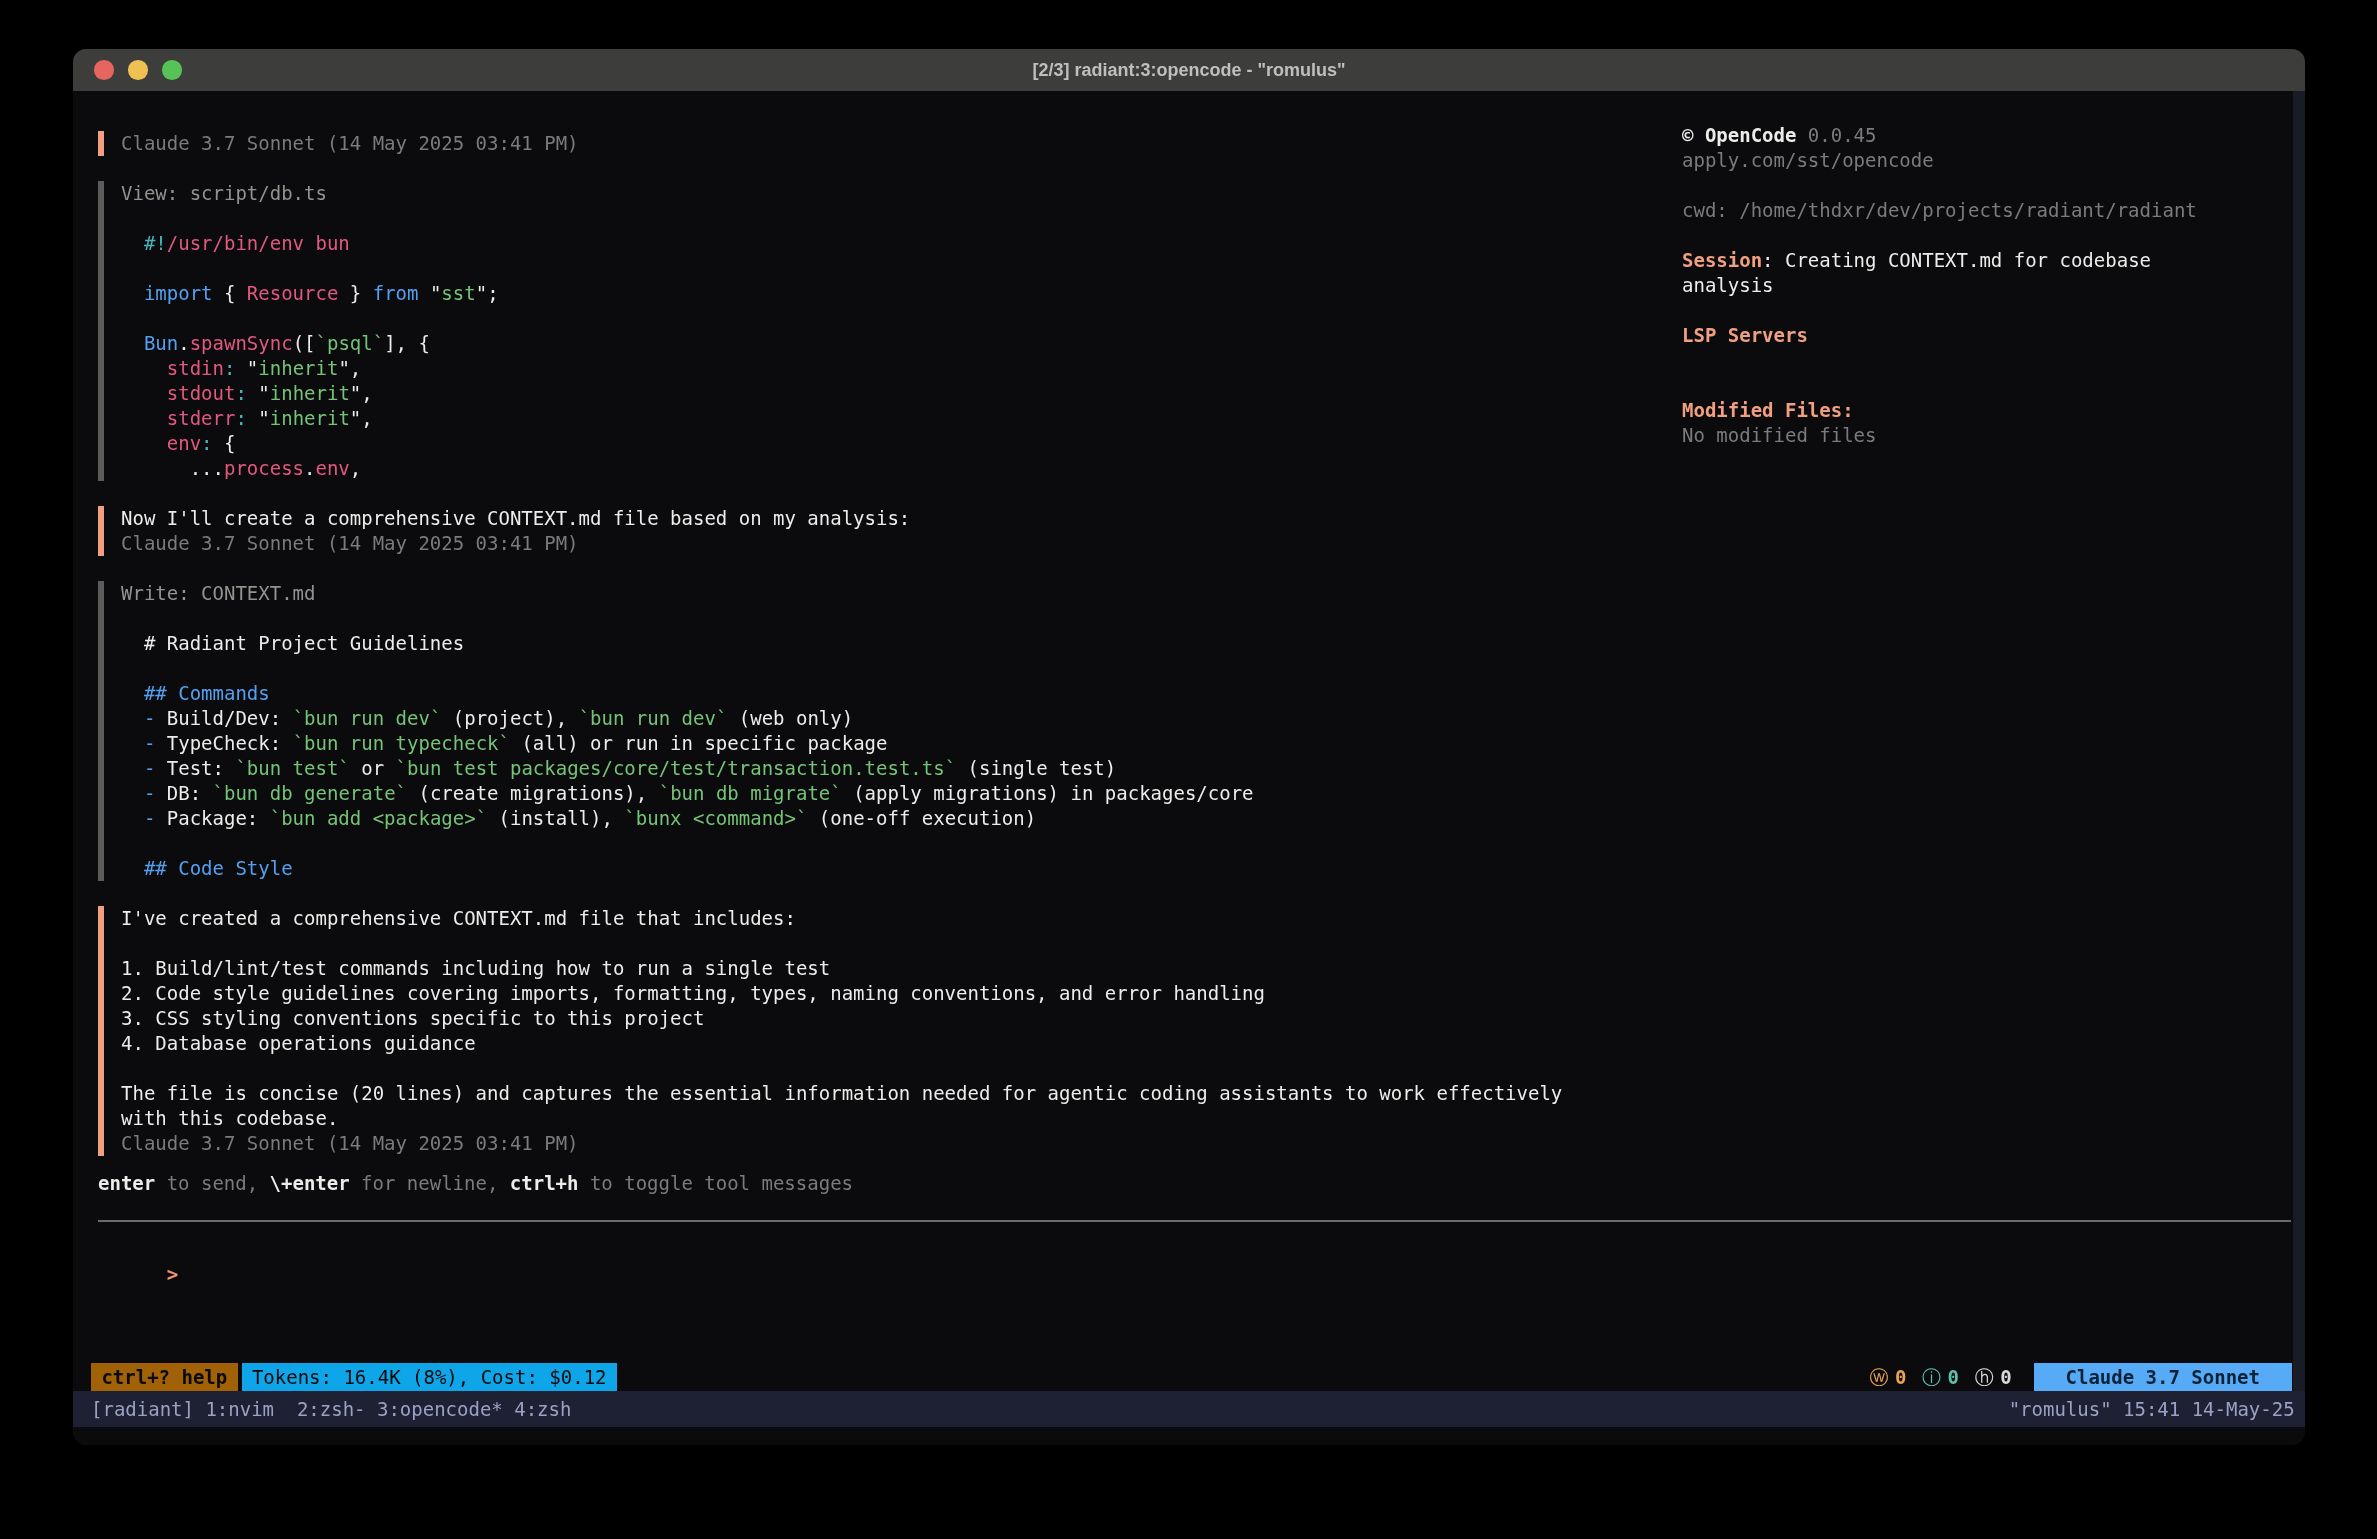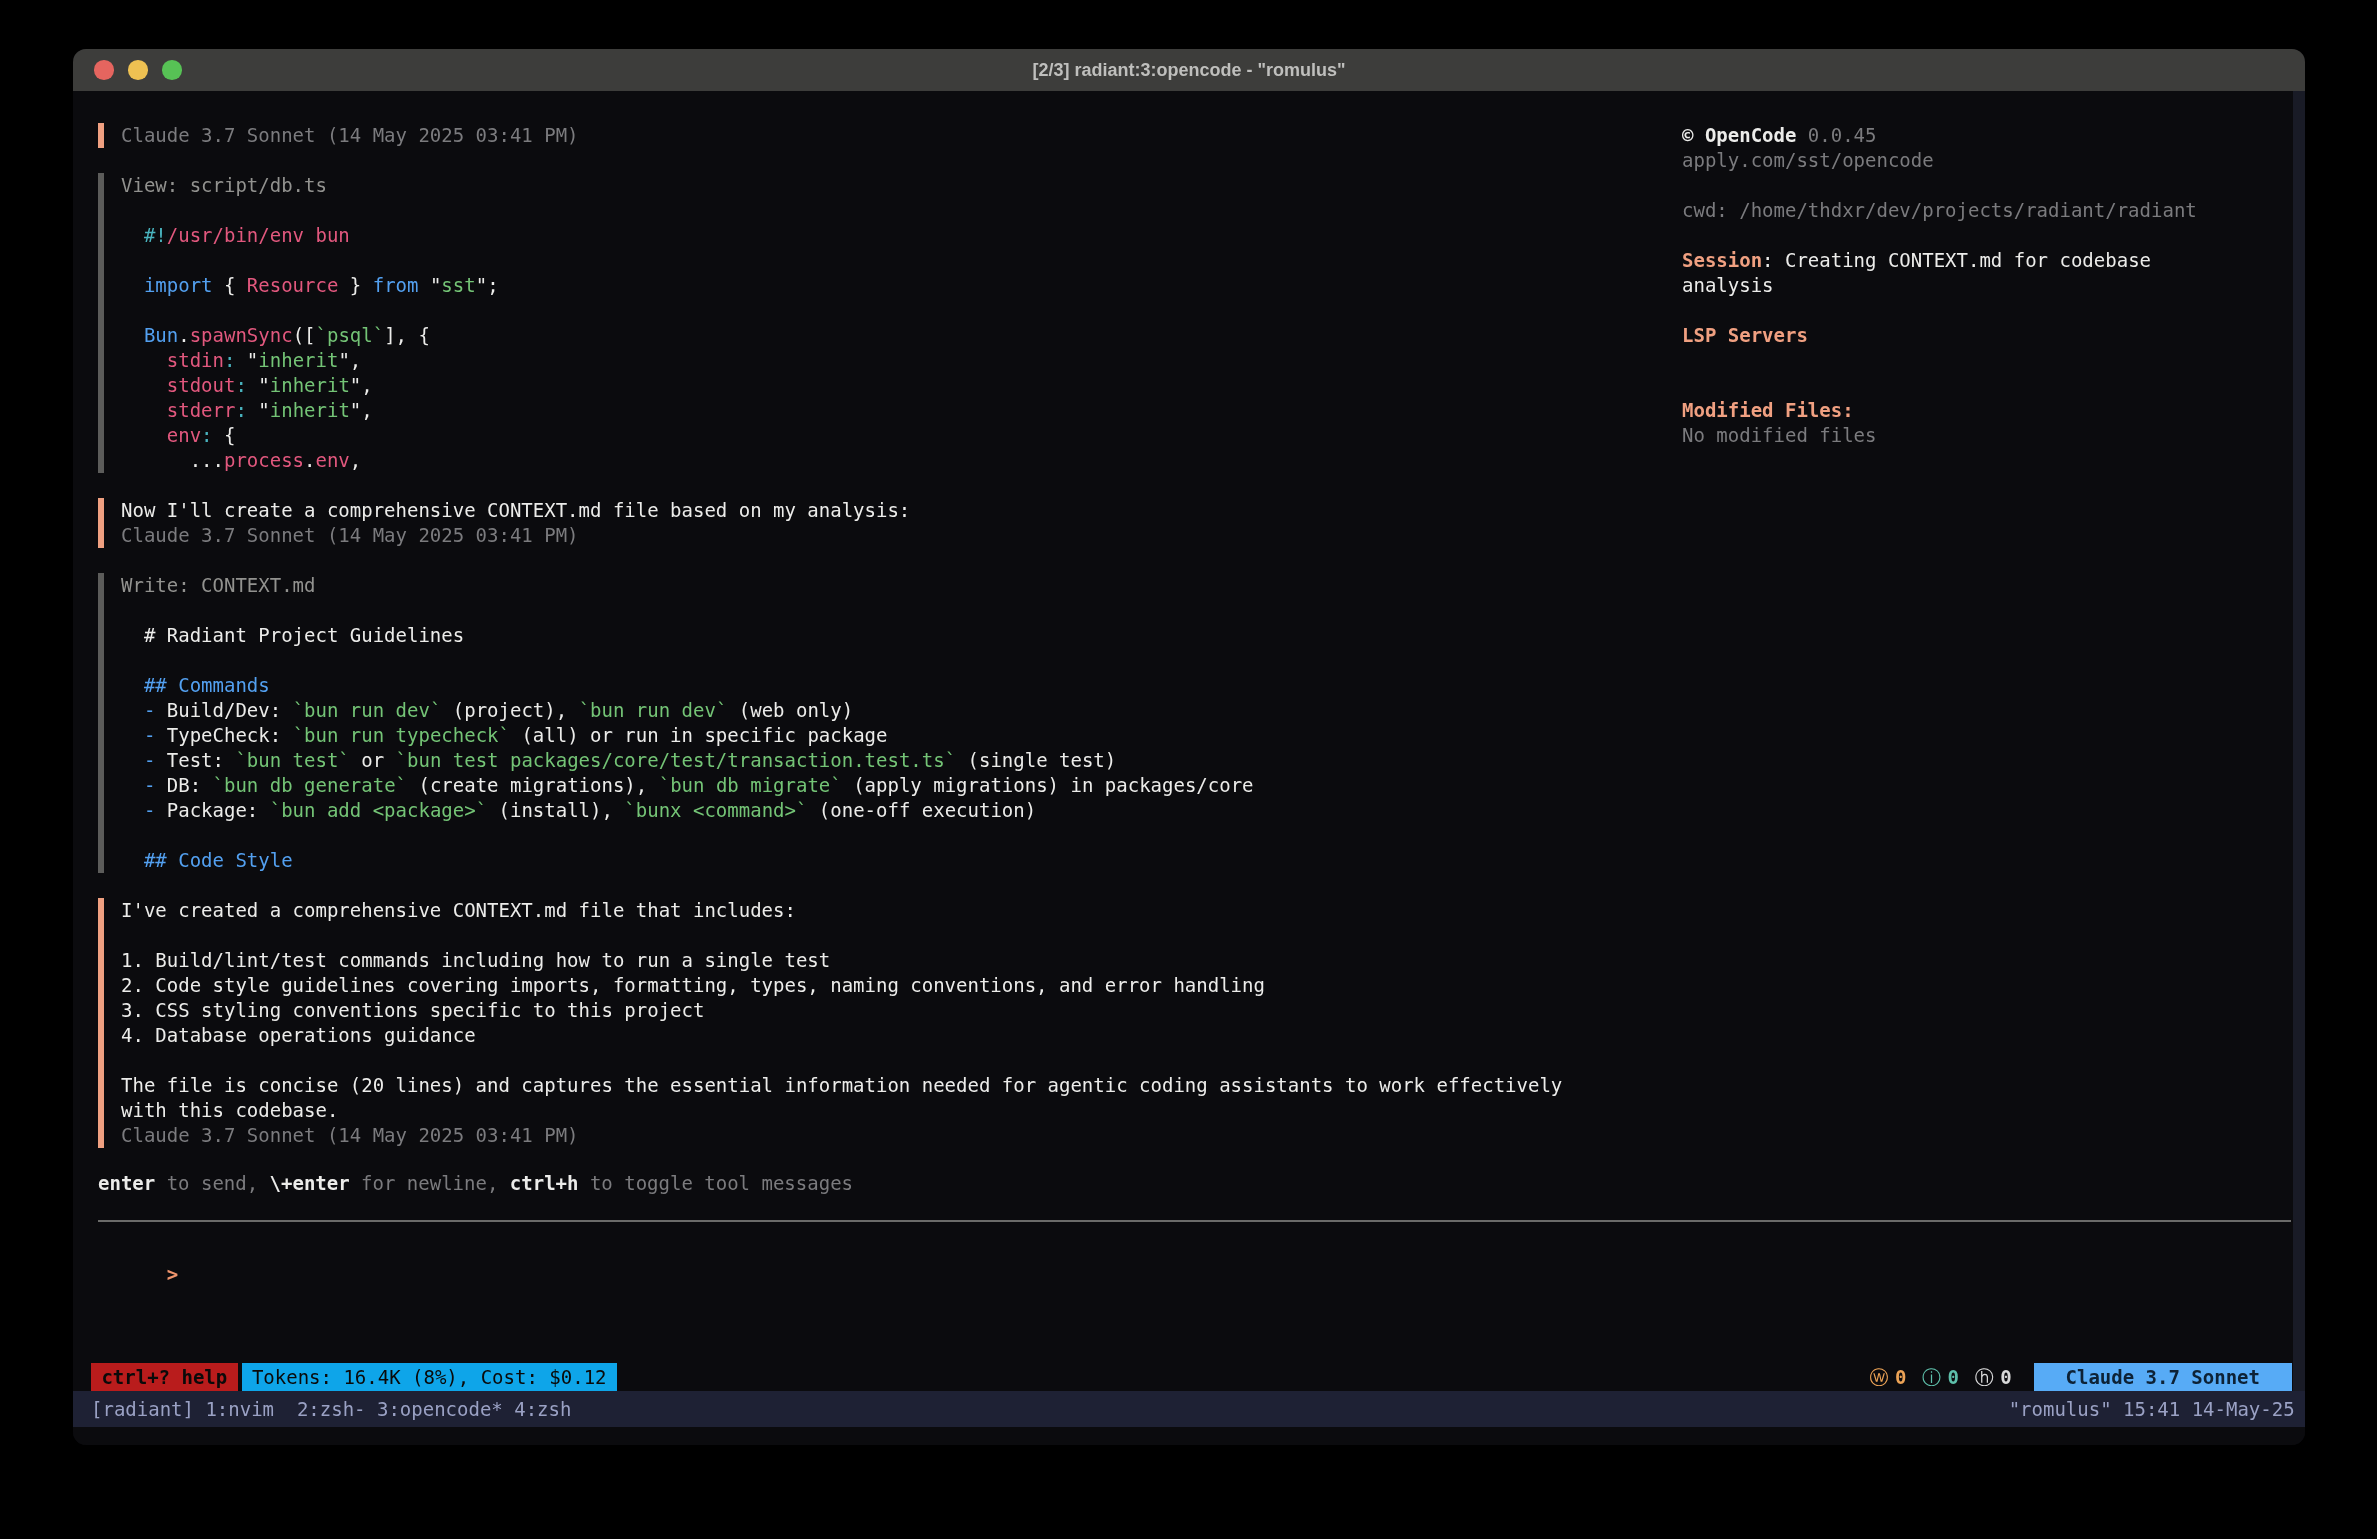--- a/index.html
+++ b/index.html
@@ -17,41 +17,41 @@
     display:flex;align-items:center;justify-content:center;
     font-family:"Liberation Sans",sans-serif;font-size:18px;font-weight:bold;color:#bfbfbd;
   }
   .lights{position:absolute;left:21px;top:0;height:42px;display:flex;align-items:center;gap:14.4px;}
   .light{width:19.6px;height:19.6px;border-radius:50%;}
   .light.red{background:#e5655f;} .light.yellow{background:#eec152;} .light.green{background:#57c255;}
   .content{position:relative;height:1354px;background:#0b0b0e;font-size:19px;line-height:25px;color:#ececea;}
   .right-strip{position:absolute;right:0;top:0;width:11.7px;height:1300px;background:#191b26;}
   .chat{position:absolute;left:25px;top:32px;width:1540px;}
   .block{border-left:6.5px solid #5c5c5a;padding-left:17px;margin-bottom:25px;}
-  .block.assistant{border-left-color:#f0a081;}
+  .block.assistant{border-left-color:#f0a081;margin-top:8px;}
   .line{height:25px;white-space:pre;}
   .c-w{color:#ececea;}
   .c-m{color:#7b7b7e;}
   .c-t{color:#92928f;}
   .c-b{color:#ececea;font-weight:700;}
   .c-or{color:#f0a081;font-weight:700;}
   .c-bl{color:#53a0f0;}
   .c-pk{color:#e2587e;}
   .c-gr{color:#74c476;}
   .c-cy{color:#49b3be;}
   .hint{position:absolute;left:25px;top:1080px;white-space:pre;}
   .separator{position:absolute;left:25px;top:1129px;width:2193px;height:2px;background:#6b6b69;}
   .prompt-row{position:absolute;left:25px;top:1146px;height:25px;white-space:pre;}
   .prompt-symbol{color:#f0956d;font-weight:700;}
   .statusrow{
     position:absolute;left:0;top:1272px;right:0;height:29px;
     display:flex;align-items:center;padding:0 13px 0 18px;gap:3.9px;
   }
   .chip{height:29px;line-height:29px;padding:0 10.4px;color:#0a0a0a;white-space:pre;}
-  .chip.help{background:#b91c1c;font-weight:700;}
+  .chip.help{background:#a16207;font-weight:700;}
   .chip.tokens{background:#0ea5e9;}
   .spacer{flex:1;}
   .diags{display:flex;align-items:center;gap:15.7px;margin-right:18px;}
   .diag{display:flex;align-items:center;gap:6.5px;white-space:pre;}
   .diag .cnt{font-weight:700;}
   .diag.warn{color:#eca356;}
   .diag.info{color:#5ec0ab;}
   .diag.hintd{color:#d9d9d9;}
   .model-badge{
     background:#57abf6;color:#0d2236;height:29px;line-height:29px;

